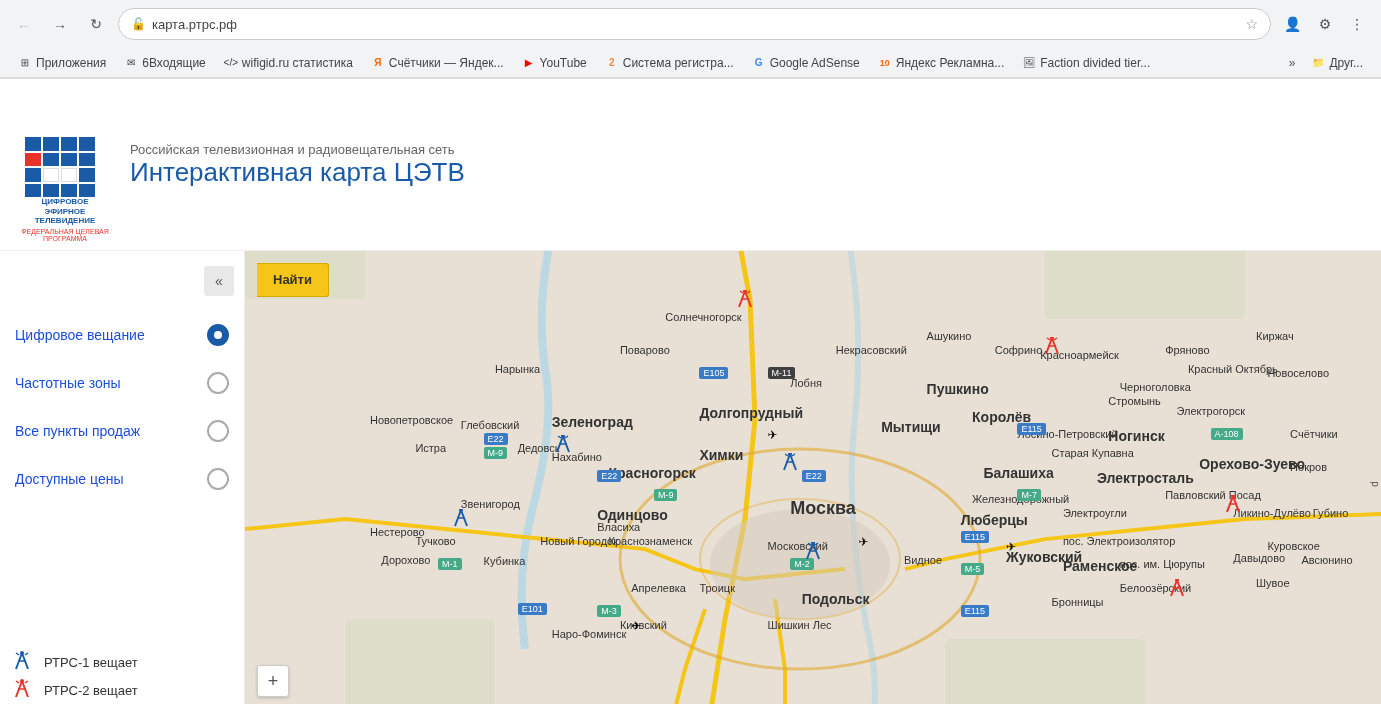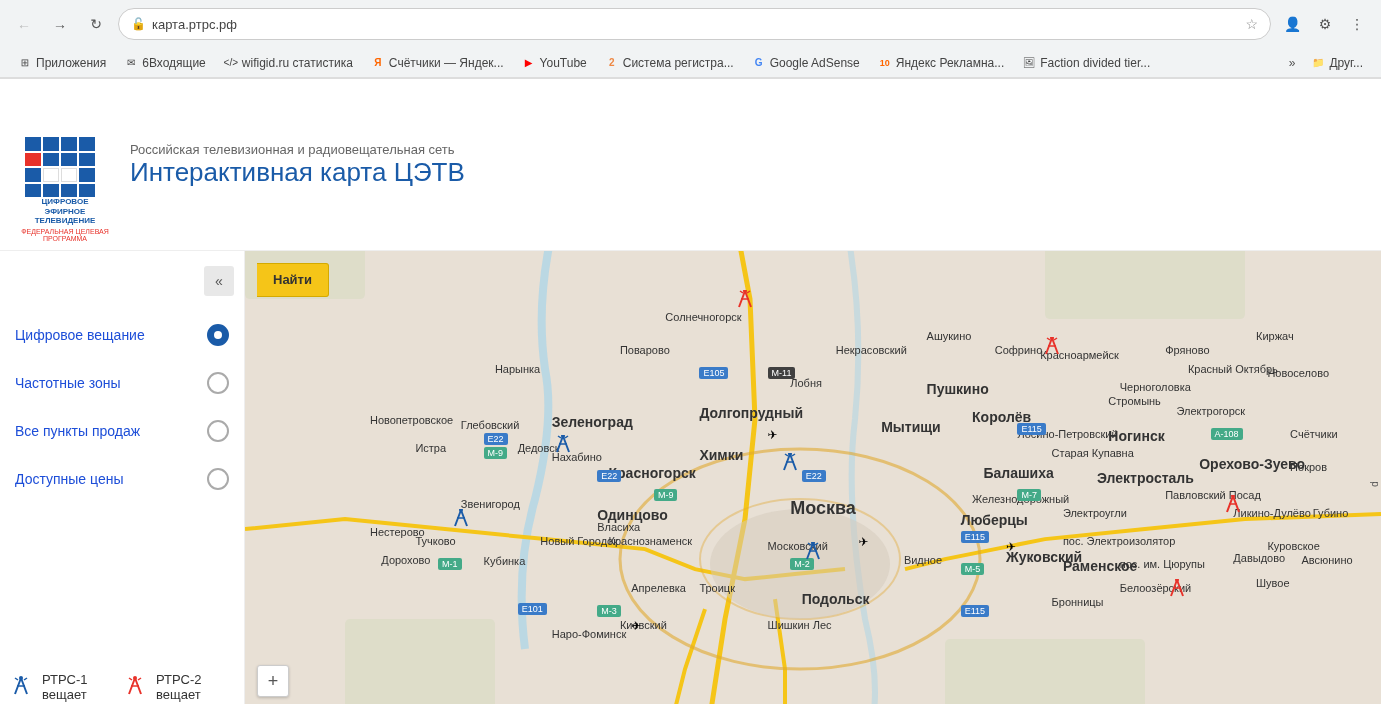--- a/index.html
+++ b/index.html
@@ -35,21 +35,21 @@
     .content-area { display: flex; flex: 1; overflow: hidden; }
 
     
     .sidebar { width: 245px; min-width: 245px; background: #fff; border-right: 1px solid #eee; padding: 15px 10px; display: flex; flex-direction: column; gap: 10px; }
     .collapse-btn { align-self: flex-end; width: 30px; height: 30px; background: #e8e8e8; border: none; cursor: pointer; border-radius: 3px; display: flex; align-items: center; justify-content: center; font-size: 14px; color: #555; margin-bottom: 10px; }
     .sidebar-item { display: flex; align-items: center; justify-content: space-between; padding: 8px 5px; cursor: pointer; }
     .sidebar-item-label { font-size: 14px; color: #1d4ed8; }
     .radio-btn { width: 22px; height: 22px; border-radius: 50%; border: 2px solid #aaa; display: flex; align-items: center; justify-content: center; cursor: pointer; }
     .radio-btn.active { border-color: #1a5ba8; background: #1a5ba8; }
     .radio-btn.active::after { content: ''; width: 8px; height: 8px; background: #fff; border-radius: 50%; }
-    .sidebar-legend { margin-top: auto; padding-top: 15px; display: flex; flex-direction: row; gap: 4px; }
+    .sidebar-legend { margin-top: auto; padding-top: 15px; display: flex; flex-direction: column; gap: 4px; }
     .legend-item { display: flex; align-items: center; gap: 10px; }
     .legend-icon { width: 24px; height: 24px; display: flex; align-items: center; justify-content: center; }
     .legend-label { font-size: 13px; color: #333; }
 
     
     .map-area { flex: 1; position: relative; overflow: hidden; }
     .map-bg { width: 100%; height: 100%; background: #e8e0d5; position: relative; }
     .map-search { position: absolute; top: 12px; left: 12px; display: flex; gap: 0; z-index: 10; }
     .map-search-input { width: 210px; height: 34px; border: 1px solid #ccc; border-right: none; padding: 0 10px; font-size: 13px; color: #888; border-radius: 3px 0 0 3px; outline: none; }
     .map-search-btn { height: 34px; padding: 0 16px; background: #f5c518; border: 1px solid #d4aa00; border-left: none; cursor: pointer; font-size: 13px; font-weight: bold; color: #333; border-radius: 0 3px 3px 0; }

